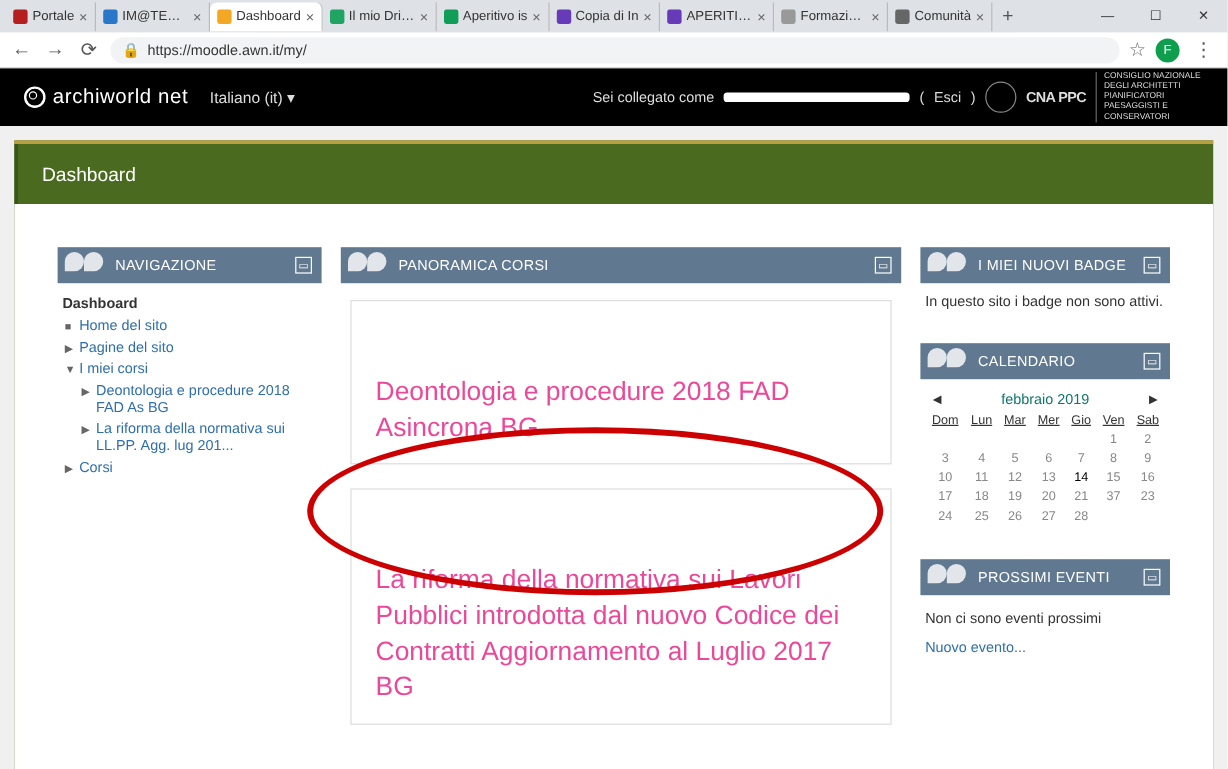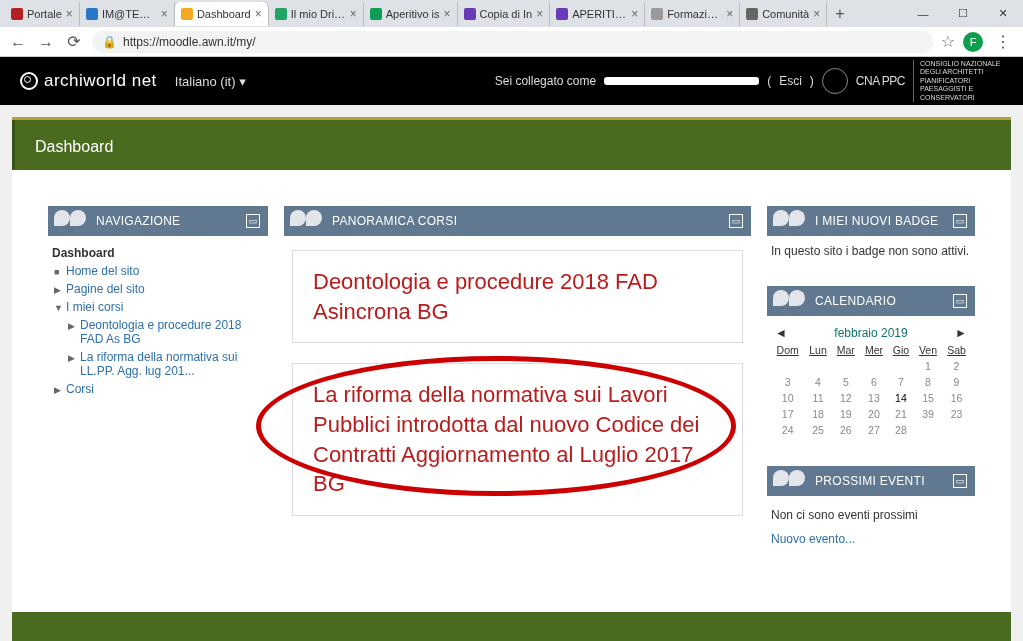--- a/index.html
+++ b/index.html
@@ -28,21 +28,21 @@
 
 .site-header { background: #000; height: 48px; display: flex; align-items: center; padding: 0 20px; color: #fff; }
 .brand { display: flex; align-items: center; gap: 6px; font-size: 17px; font-weight: 300; letter-spacing: 0.5px; }
 .brand-icon { width: 18px; height: 18px; border: 2px solid #fff; border-radius: 50%; position: relative; display: inline-block; }
 .brand-icon::after { content: ''; position: absolute; top: 2px; left: 2px; width: 5px; height: 5px; border: 1.5px solid #fff; border-radius: 50%; }
 .lang-selector { margin-left: 18px; font-size: 13px; color: #ddd; cursor: pointer; }
 .login-info { margin-left: auto; font-size: 12px; color: #ddd; display: flex; align-items: center; gap: 8px; }
 .login-name { display: inline-block; width: 155px; height: 8px; background: #fff; border-radius: 3px; }
 .cnappc { display: flex; align-items: center; gap: 8px; font-size: 7px; line-height: 1.2; }
 .cnappc-logo { width: 26px; height: 26px; border: 1px solid #888; border-radius: 50%; }
-.cnappc-text { font-weight: normal; font-size: 12px; letter-spacing: -0.5px; }
+.cnappc-text { font-weight: bold; font-size: 12px; letter-spacing: -0.5px; }
 
 
 .page-wrapper { padding: 12px; }
 .page-inner { border-top: 3px solid #ba9f3d; background: #4a6b1f; min-height: 560px; }
 .page-heading { padding: 18px 20px 14px; color: #fff; font-size: 16px; font-weight: normal; border-left: 3px solid #3a5518; }
 .content-area { background: #fff; margin: 0 0 0 0; padding: 36px; display: flex; gap: 16px; }
 
 
 .col-left { width: 220px; flex-shrink: 0; }
 .col-mid { flex: 1; }
@@ -61,21 +61,21 @@
 
 .nav-tree li { list-style: none; padding: 2px 0; }
 .nav-tree .lvl1 { padding-left: 14px; position: relative; }
 .nav-tree .lvl2 { padding-left: 28px; position: relative; }
 .nav-tree a { color: #2f6fab; text-decoration: none; cursor: pointer; }
 .tree-bullet { position: absolute; left: 2px; top: 5px; font-size: 9px; color: #666; }
 .lvl2 .tree-bullet { left: 16px; }
 
 
 .course-card { border: 1px solid #ddd; padding: 16px 20px; margin-bottom: 20px; }
-.course-title { font-size: 22px; color: #b91c1c; font-weight: normal; line-height: 1.35; }
+.course-title { font-size: 22px; color: #ec4899; font-weight: normal; line-height: 1.35; margin-top: 44px; }
 .highlight-ellipse { position: absolute; border: 5px solid #c00; border-radius: 50%; width: 480px; height: 140px; left: 244px; top: 186px; pointer-events: none; }
 
 
 .cal-nav { display: flex; align-items: center; justify-content: space-between; padding: 2px 4px; font-size: 12px; }
 .cal-arrow { cursor: pointer; color: #333; }
 .cal-month { color: #0f766e; }
 .cal-table { width: 100%; border-collapse: collapse; font-size: 10.5px; text-align: center; }
 .cal-table th { color: #333; font-weight: normal; padding: 2px; text-decoration: underline; cursor: pointer; }
 .cal-table td { padding: 2px; color: #888; cursor: pointer; }
 .cal-table td.other { color: #ccc; }
@@ -286,21 +286,21 @@
                     <td class="today">14</td>
                     <td>15</td>
                     <td>16</td>
                   </tr>
                   <tr>
                     <td>17</td>
                     <td>18</td>
                     <td>19</td>
                     <td>20</td>
                     <td>21</td>
-                    <td>39</td>
+                    <td>37</td>
                     <td>23</td>
                   </tr>
                   <tr>
                     <td>24</td>
                     <td>25</td>
                     <td>26</td>
                     <td>27</td>
                     <td>28</td>
                     <td class="other"></td>
                     <td class="other"></td>

